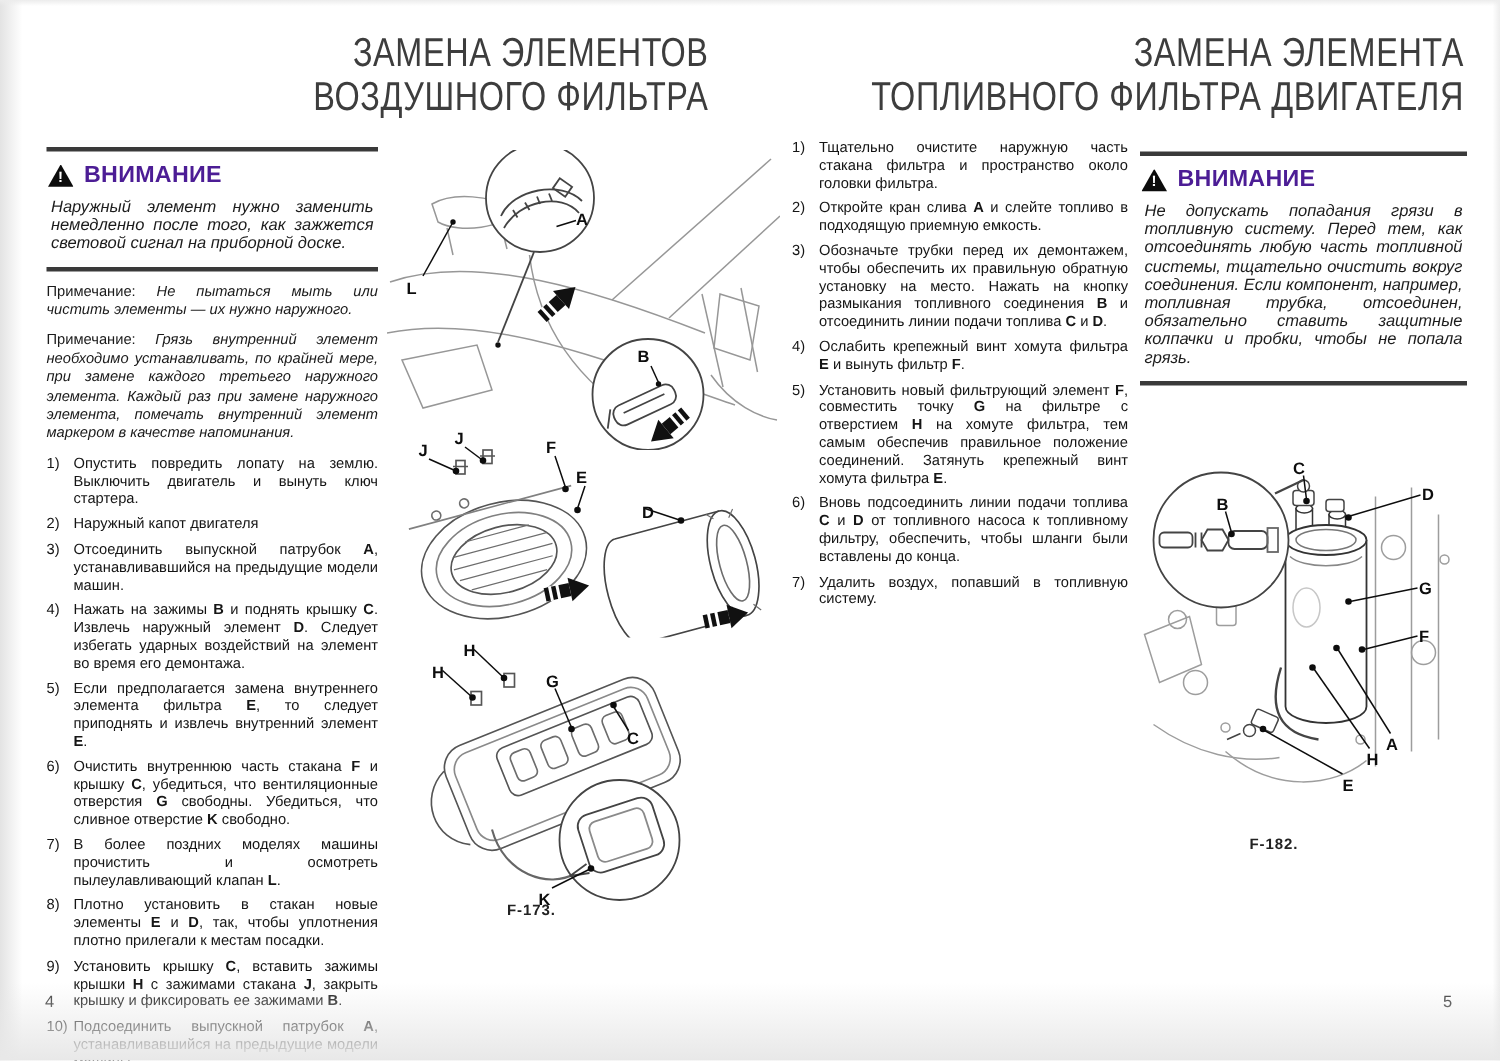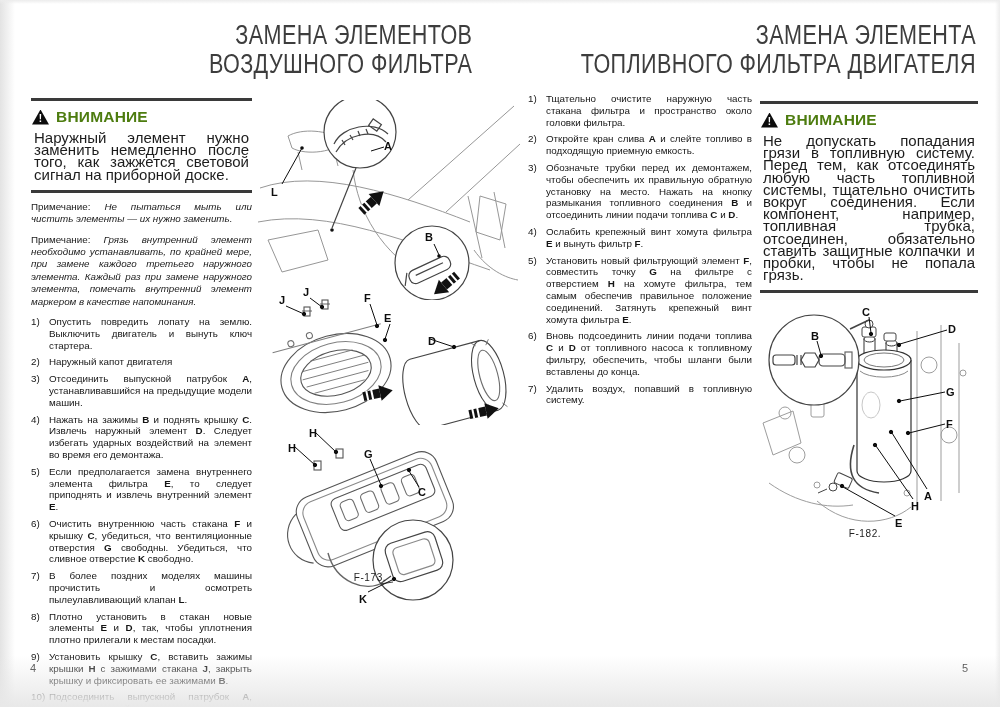--- a/index.html
+++ b/index.html
@@ -27,43 +27,43 @@
   }
   .title-left{right:528px;top:21px;}
   .title-right{right:24px;top:21px;}
 
   .col{position:absolute;}
   .col-l1{left:31px;top:98px;width:221px;}
   .col-r1{left:528px;top:93px;width:224px;}
   .col-r2{left:760px;top:101px;width:218px;}
 
   .warn{border-top:3px solid #3a3a3a;border-bottom:3px solid #3a3a3a;padding:7px 1px 9px;}
-  .warn-head{display:flex;align-items:center;gap:7px;font-weight:700;font-size:15.5px;color:#4d7c0f;letter-spacing:0.2px;}
+  .warn-head{display:flex;align-items:center;gap:7px;font-weight:700;font-size:15.5px;color:#4c1d95;letter-spacing:0.2px;}
   .warn-tri{width:17px;height:15px;background:#0c0c0c;flex:none;
     clip-path:polygon(50% 0,100% 100%,0 100%);
     display:flex;align-items:flex-end;justify-content:center;}
   .warn-tri::after{content:"!";color:#fff;font-size:10px;font-weight:700;line-height:13px;}
-  .warn p{margin:6px 2px 0;font-size:15px;line-height:12.2px;text-align:justify;color:#1c1c1c;}
+  .warn p{margin:6px 2px 0;font-style:italic;font-size:11px;line-height:12.2px;text-align:justify;color:#1c1c1c;}
 
   .note{margin-top:8px;font-size:9.8px;line-height:12.4px;text-align:justify;}
   .note .lbl{font-weight:400;font-style:normal;}
   .note .txt{font-style:italic;}
 
   .steps{margin-top:8px;}
   .steps-plain{margin-top:0;}
   .step{display:flex;margin-bottom:5px;font-size:9.8px;line-height:11.8px;color:#151515;}
   .step-num{flex:0 0 18px;}
   .step-text{flex:1;text-align:justify;}
   .step-text b{font-weight:700;}
 
   .fig{position:absolute;}
   svg text{font:700 11px "Liberation Sans",sans-serif;fill:#0d0d0d;}
   .fig-caption{
-    position:absolute;width:64px;text-align:center;
-    font-size:10px;font-weight:400;letter-spacing:0.6px;color:#222;
+    position:absolute;width:64px;
+    font-size:10px;font-weight:700;letter-spacing:0.6px;color:#222;margin-top:30px;
   }
   .pageno{position:absolute;font-size:11px;color:#333;}
 </style>
 </head>
 <body>
 
 <div class="sheet">
 
   <div class="page-title title-left">
     <div>ЗАМЕНА ЭЛЕМЕНТОВ</div>
@@ -78,21 +78,21 @@
   <div class="col col-l1">
     <div class="warn">
       <div class="warn-head">
         <span class="warn-tri"></span>
         <span>ВНИМАНИЕ</span>
       </div>
       <p>Наружный элемент нужно заменить немедленно после того, как зажжется световой сигнал на приборной доске.</p>
     </div>
     <div class="note">
       <span class="lbl">Примечание:</span>
-      <span class="txt">Не пытаться мыть или чистить элементы — их нужно заменить.</span>
+      <span class="txt">Не пытаться мыть или чистить элементы — их нужно наружного.</span>
     </div>
     <div class="note">
       <span class="lbl">Примечание:</span>
       <span class="txt">Грязь внутренний элемент необходимо устанавливать, по крайней мере, при замене каждого третьего наружного элемента. Каждый раз при замене наружного элемента, помечать внутренний элемент маркером в качестве напоминания.</span>
     </div>
     <div class="steps">
         <div class="step">
           <span class="step-num">1)</span>
           <span class="step-text">Опустить повредить лопату на землю. Выключить двигатель и вынуть ключ стартера.</span>
         </div>

